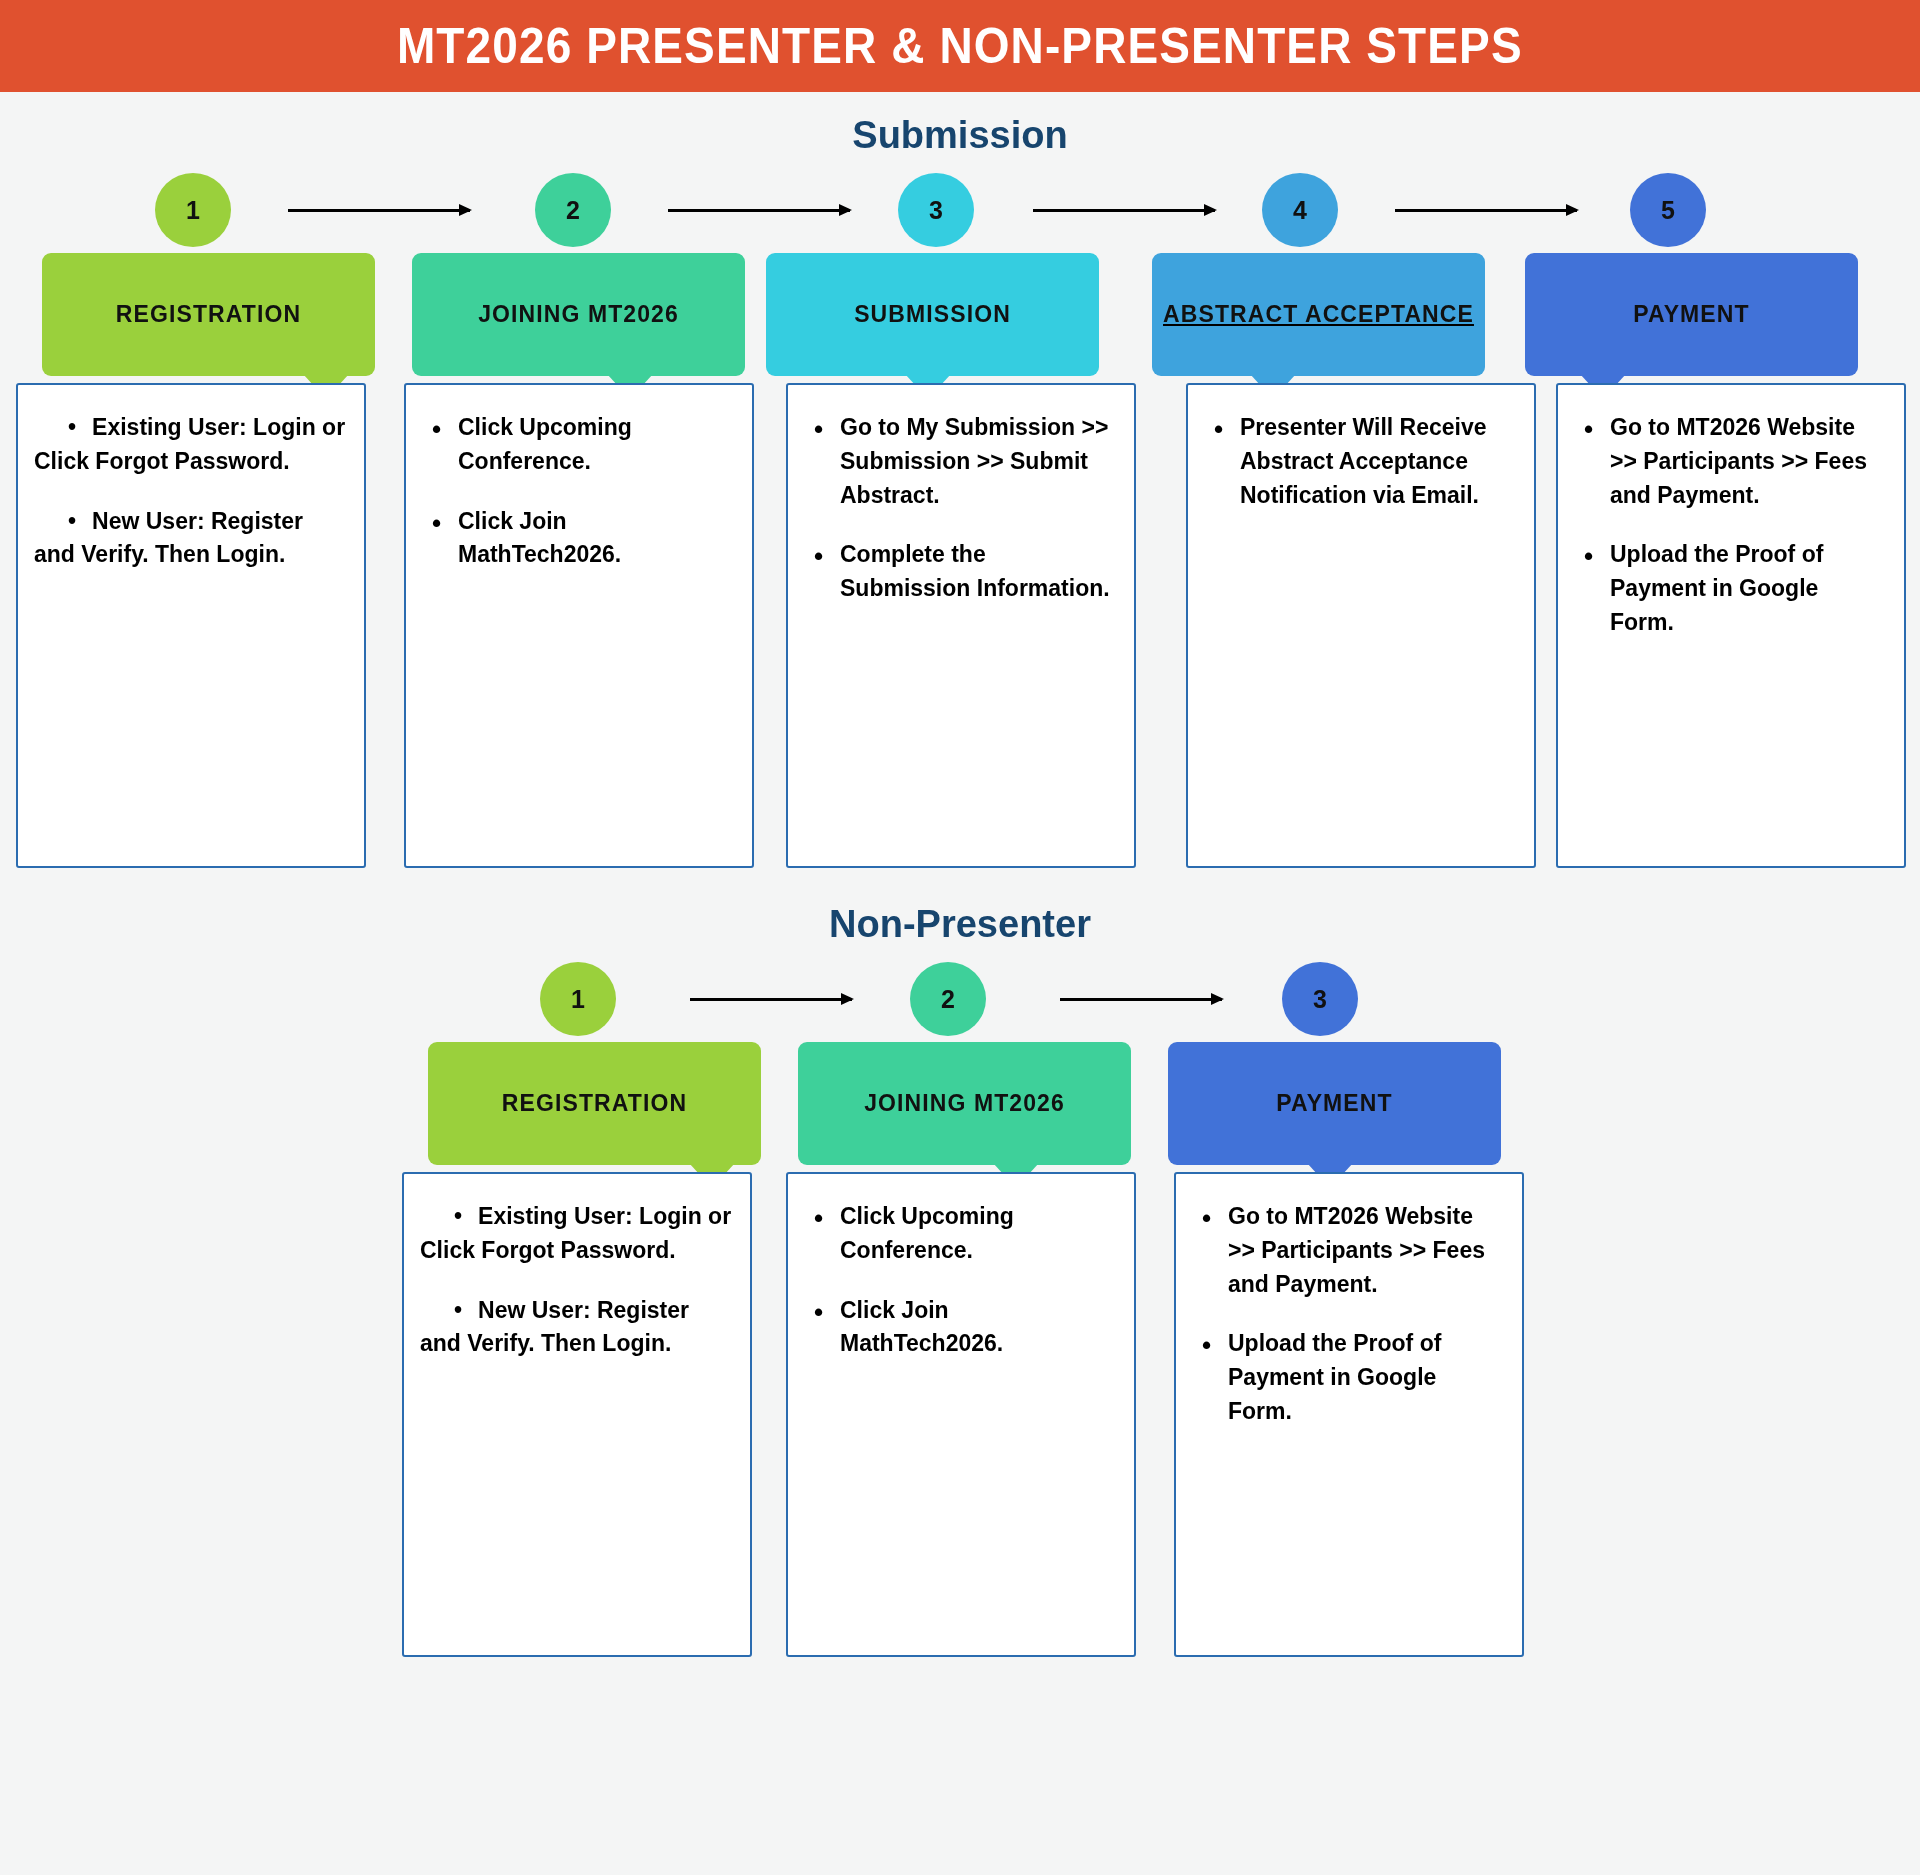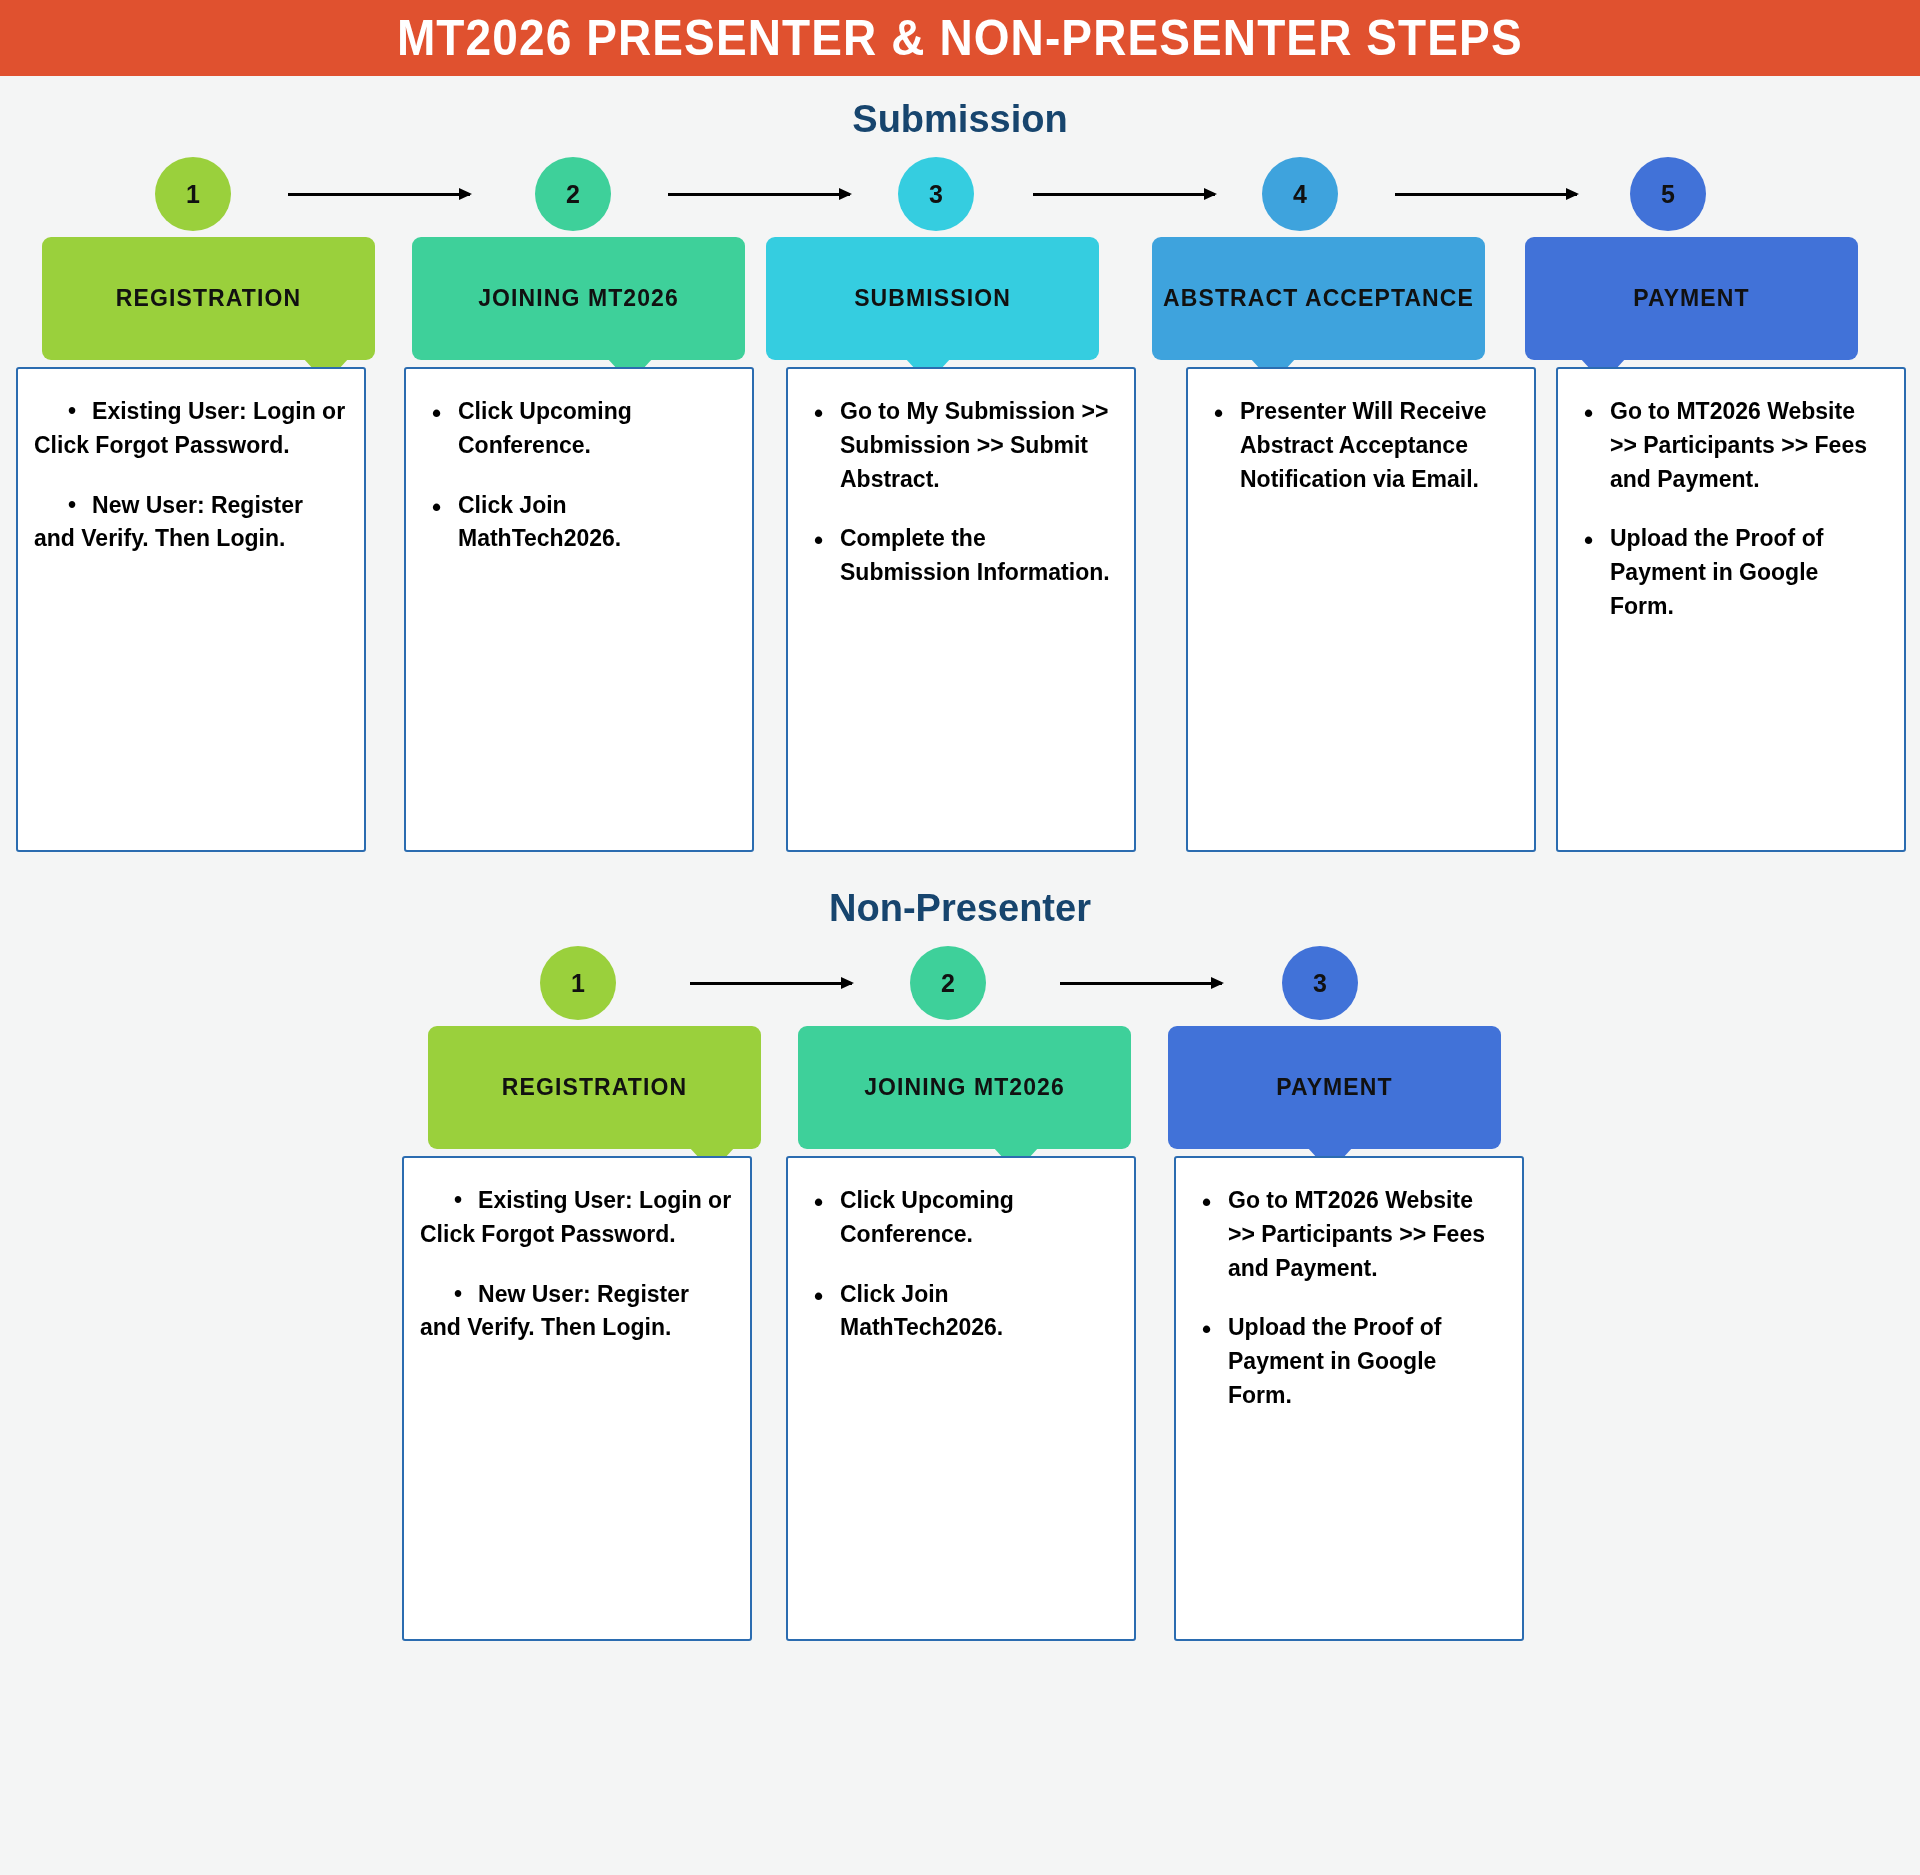--- a/index.html
+++ b/index.html
@@ -10,21 +10,21 @@
     height: 1875px;
     background: #f4f5f5;
     font-family: "Liberation Sans", sans-serif;
     overflow: hidden;
     position: relative;
   }
 
   
   .banner {
     width: 1920px;
-    height: 76px;
+    height: 92px;
     background: #e0512f;
     display: flex;
     align-items: center;
     justify-content: center;
   }
   .banner-title {
     color: #ffffff;
     font-size: 50px;
     font-weight: 700;
     letter-spacing: 1.2px;
@@ -206,21 +206,21 @@
     <div class="tile" style="left:412px; width:333px; background:#3ed09a;">
       <span class="tile-label">JOINING MT2026</span>
       <span class="tile-tail" style="left:195px; border-top:25px solid #3ed09a;"></span>
     </div>
 
     <div class="tile" style="left:766px; width:333px; background:#35cde0;">
       <span class="tile-label">SUBMISSION</span>
       <span class="tile-tail" style="left:139px; border-top:25px solid #35cde0;"></span>
     </div>
 
-    <div class="tile" style="left:1152px; width:333px; background:#3ea3dd;">
+    <div class="tile" style="left:1152px; width:333px; background:#3ea3dd;text-decoration:underline;">
       <span class="tile-label">ABSTRACT ACCEPTANCE</span>
       <span class="tile-tail" style="left:98px; border-top:25px solid #3ea3dd;"></span>
     </div>
 
     <div class="tile" style="left:1525px; width:333px; background:#4172d8;">
       <span class="tile-label">PAYMENT</span>
       <span class="tile-tail" style="left:55px; border-top:25px solid #4172d8;"></span>
     </div>
   </div>
 

